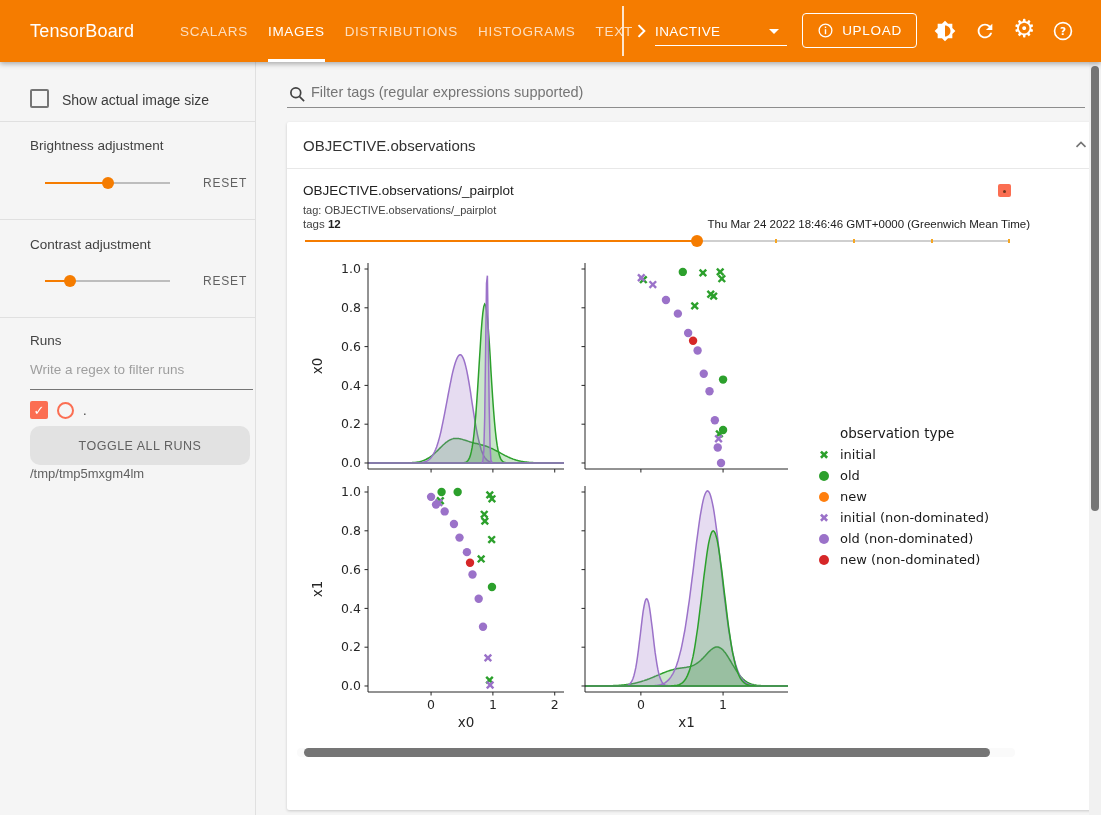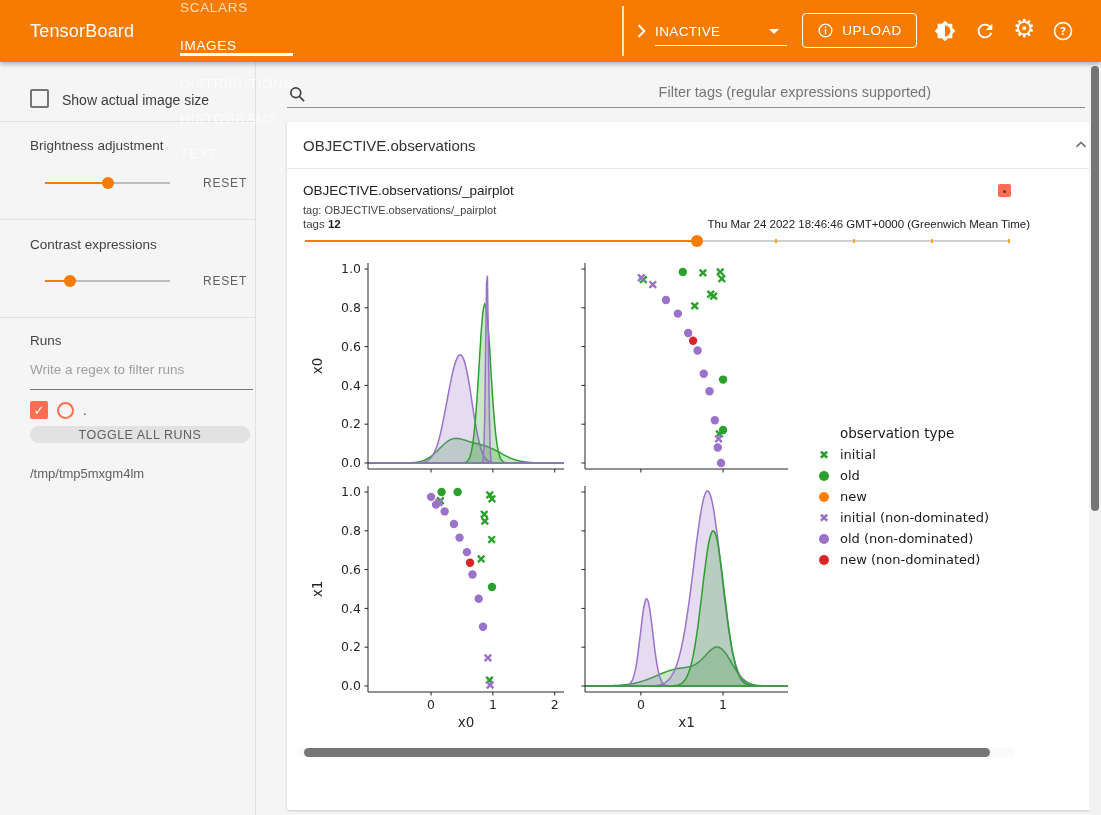--- a/index.html
+++ b/index.html
@@ -1,21 +1,21 @@
 <!DOCTYPE html>
 <html><head>
 <meta charset="utf-8">
 <style>
   html,body{margin:0;padding:0;background:#f5f5f5;font-family:"Liberation Sans",sans-serif;}
   .app{position:relative;width:1101px;height:815px;overflow:hidden;background:#f5f5f5;}
 
   
   .hdr{position:absolute;left:0;top:0;right:0;height:62px;background:#f57c00;z-index:10;box-shadow:0 2px 5px rgba(0,0,0,.3);}
   .logo{position:absolute;left:30px;top:0;height:62px;display:flex;align-items:center;color:#fff;font-size:18px;font-weight:500;letter-spacing:.2px;}
-  .tabs{position:absolute;left:180px;top:0;height:62px;display:flex;gap:20px;flex-direction:column;}
+  .tabs{position:absolute;left:180px;top:0;height:62px;display:flex;gap:20px;}
   .tab{display:flex;align-items:center;height:62px;color:rgba(255,255,255,.75);font-size:13.5px;font-weight:500;letter-spacing:.7px;box-sizing:border-box;cursor:pointer;}
   .tab-active{color:#fff;border-bottom:3px solid #fff;padding-top:3px;}
   .hdr-sep{position:absolute;left:622px;top:6px;width:2px;height:50px;background:rgba(255,255,255,.8);}
   .exp{position:absolute;left:631px;top:21px;width:20px;height:20px;cursor:pointer;}
   .runsel{position:absolute;left:655px;top:17px;width:132px;height:28px;border-bottom:1px solid #fff;color:#fff;font-size:13.5px;font-weight:500;letter-spacing:.4px;display:flex;align-items:center;cursor:pointer;}
   .caret{position:absolute;right:8px;top:12px;width:0;height:0;border-left:5px solid transparent;border-right:5px solid transparent;border-top:5px solid #fff;}
   .upload{position:absolute;left:802px;top:13px;width:115px;height:35px;border:1.5px solid #fff;border-radius:4px;background:transparent;color:#fff;font-size:13.5px;font-weight:500;letter-spacing:.7px;display:flex;align-items:center;justify-content:center;gap:8px;font-family:inherit;cursor:pointer;box-sizing:border-box;}
   .hicon{position:absolute;top:20px;width:22px;height:22px;cursor:pointer;color:#fff;}
   .hicon svg{display:block;}
   .gear-glyph{font-size:25px;line-height:22px;color:#fff;display:block;text-align:center;margin-top:-2px;}
@@ -30,26 +30,26 @@
   .sld-track{position:absolute;top:5px;left:0;right:0;height:2px;background:#bdbdbd;}
   .sld-fill{position:absolute;top:5px;left:0;height:2px;background:#f57c00;}
   .sld-thumb{position:absolute;top:0;width:12px;height:12px;border-radius:50%;background:#f57c00;}
   .reset{position:absolute;left:203px;font-size:12px;color:#616161;letter-spacing:.8px;cursor:pointer;}
   .rinput{position:absolute;left:30px;top:300px;width:220px;border:none;background:transparent;outline:none;font-family:inherit;font-size:13.5px;color:#424242;padding:0;}
   .rinput::placeholder{color:#9e9e9e;}
   .rline{position:absolute;left:30px;top:327px;width:223px;height:1px;background:#757575;}
   .runrow{position:absolute;left:30px;top:339px;display:flex;align-items:center;gap:9px;font-size:13px;color:#424242;}
   .cb-checked{width:18px;height:18px;border-radius:2px;display:flex;align-items:center;justify-content:center;color:#fff;font-size:13px;cursor:pointer;}
   .swatch{width:13px;height:13px;border:2px solid #fb6e52;border-radius:50%;cursor:pointer;}
-  .toggle{position:absolute;left:30px;top:364px;width:220px;height:17px;background:#e2e2e2;border:none;border-radius:10px;font-family:inherit;font-size:12.5px;color:#616161;letter-spacing:.5px;cursor:pointer;}
+  .toggle{position:absolute;left:30px;top:364px;width:220px;height:39px;background:#e2e2e2;border:none;border-radius:10px;font-family:inherit;font-size:12.5px;color:#616161;letter-spacing:.5px;cursor:pointer;}
   .logdir{position:absolute;left:30px;top:404px;font-size:13px;color:#616161;}
 
   
   .filter-ic{position:absolute;left:289px;top:86px;width:17px;height:17px;}
-  .finput{position:absolute;left:311px;top:84px;width:620px;border:none;background:transparent;outline:none;font-family:inherit;font-size:14.5px;color:#555;padding:0;text-align:right;}
+  .finput{position:absolute;left:311px;top:84px;width:620px;border:none;background:transparent;outline:none;font-family:inherit;font-size:14.5px;color:#555;padding:0;}
   .finput::placeholder{color:#757575;}
   .fline{position:absolute;left:287px;top:107px;width:798px;height:1px;background:#8d8d8d;}
 
   .card{position:absolute;left:287px;top:122px;width:819px;height:688px;background:#fff;border-radius:2px;box-shadow:0 1px 3px rgba(0,0,0,.18);}
   .card-hd{position:absolute;top:0;left:0;right:0;height:47px;border-bottom:1px solid #e8e8e8;display:flex;align-items:center;padding:0 16px;box-sizing:border-box;font-size:15px;color:#333;}
   .chev-up{margin-left:auto;width:18px;height:18px;cursor:pointer;}
   .img-title{position:absolute;left:16px;top:61px;font-size:13.5px;color:#212121;}
   .run-chip{position:absolute;left:711px;top:62px;width:13px;height:13px;background:#fb6e52;border-radius:2px;cursor:pointer;}
   .run-chip::after{content:"";position:absolute;left:5px;top:6px;width:3px;height:3px;background:#703620;border-radius:50%;}
   .img-tag{position:absolute;left:16px;top:82px;font-size:11px;color:#424242;}
@@ -142,21 +142,21 @@
 
     <div class="slabel" style="top:76px;">Brightness adjustment</div>
     <div class="sld" style="top:115px;">
       <div class="sld-track"></div>
       <div class="sld-fill" style="width: 50%;"></div>
       <div class="sld-thumb" style="left: calc(50% - 6px);"></div>
     </div>
     <span class="reset" style="top:114px;">RESET</span>
     <div class="sdiv" style="top:157px;"></div>
 
-    <div class="slabel" style="top:175px;">Contrast expressions</div>
+    <div class="slabel" style="top:175px;">Contrast adjustment</div>
     <div class="sld" style="top:213px;">
       <div class="sld-track"></div>
       <div class="sld-fill" style="width: 20%;"></div>
       <div class="sld-thumb" style="left: calc(20% - 6px);"></div>
     </div>
     <span class="reset" style="top:212px;">RESET</span>
     <div class="sdiv" style="top:255px;"></div>
 
     <div class="slabel" style="top:271px;">Runs</div>
     <input class="rinput" placeholder="Write a regex to filter runs" style="">

